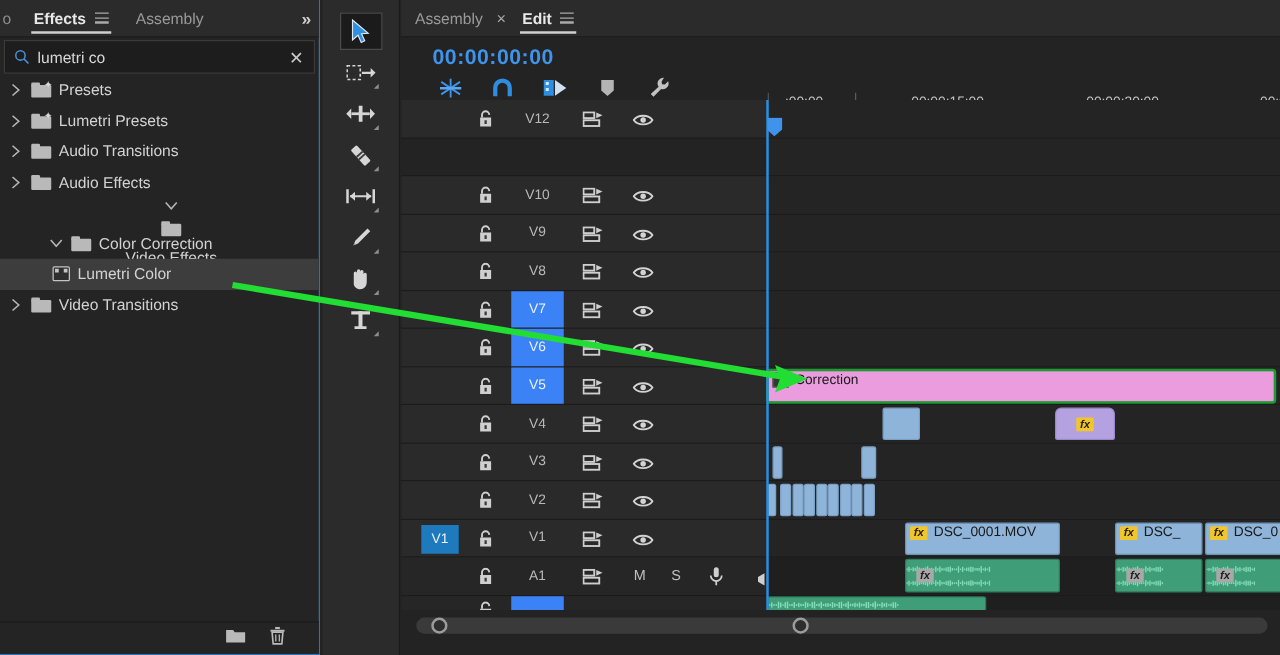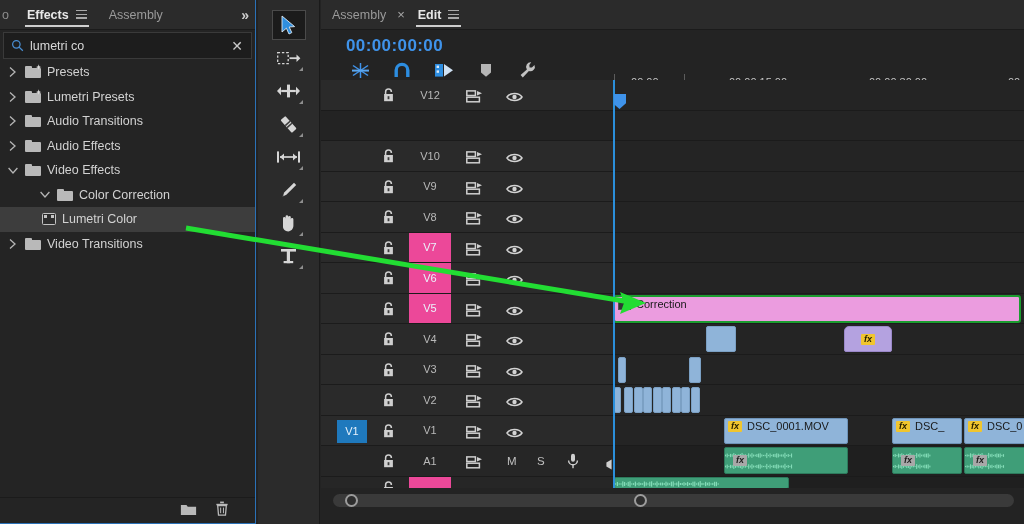--- a/index.html
+++ b/index.html
@@ -140,21 +140,21 @@
     position: absolute; left: 16px; width: 30px; height: 23px; top: 4px;
     background: #1f79bd; color: #e8f2fb; font-size: 11px;
     display: flex; align-items: center; justify-content: center;
   }
   .lock { position: absolute; left: 62px; top: 8px; }
   .tname {
     position: absolute; left: 88px; top: 0; height: 100%; width: 42px;
     display: flex; align-items: center; justify-content: center;
     font-size: 11px; color: #b9b9b9;
   }
-  .tname.targeted { background: #ec4899; color: #eaf3fb; }
+  .tname.targeted { background: #3b82f6; color: #eaf3fb; }
   .synclock { position: absolute; left: 145px; top: 9px; }
   .eye { position: absolute; left: 185px; top: 9px; }
   .ms { position: absolute; font-size: 11.5px; color: #c0c0c0; top: 50%; transform: translateY(-50%); }
   .mic { position: absolute; left: 246px; top: 7px; }
   .spk { position: absolute; left: 282px; top: 10px; }
 
   .lane { position: absolute; left: 293px; right: 0; top: 0; height: 100%; background: #1f1f1f; }
   .lane.v { background: #242424; }
 
   
@@ -267,21 +267,21 @@
             <svg width="7" height="10" viewBox="0 0 7 10">
               <path d="M1,0.6 L6,5 L1,9.4" fill="none" stroke="#b5b5b5" stroke-width="1.3"></path>
             </svg>
           </span>
           <span class="folder">
             <span class="tabtop"></span>
             <span class="body"></span>
           </span>
           <span>Audio Effects</span>
         </div>
-        <div class="tree-row" style="padding-left: 6px;">
+        <div class="tree-row" style="padding-left: 19px; flex-direction: column;">
           <span class="twisty">
             <svg width="10" height="7" viewBox="0 0 10 7">
               <path d="M0.6,1 L5,6 L9.4,1" fill="none" stroke="#b5b5b5" stroke-width="1.3"></path>
             </svg>
           </span>
           <span class="folder">
             <span class="tabtop"></span>
             <span class="body"></span>
           </span>
           <span>Video Effects</span>

